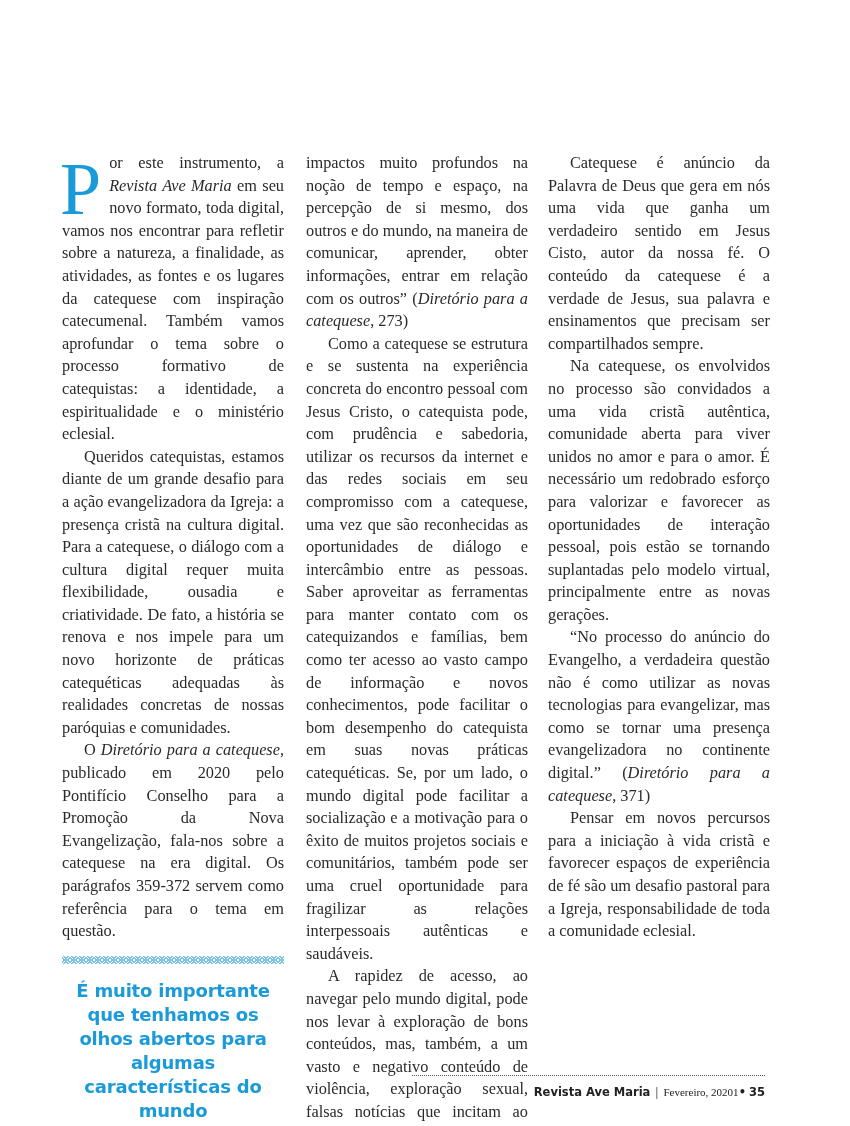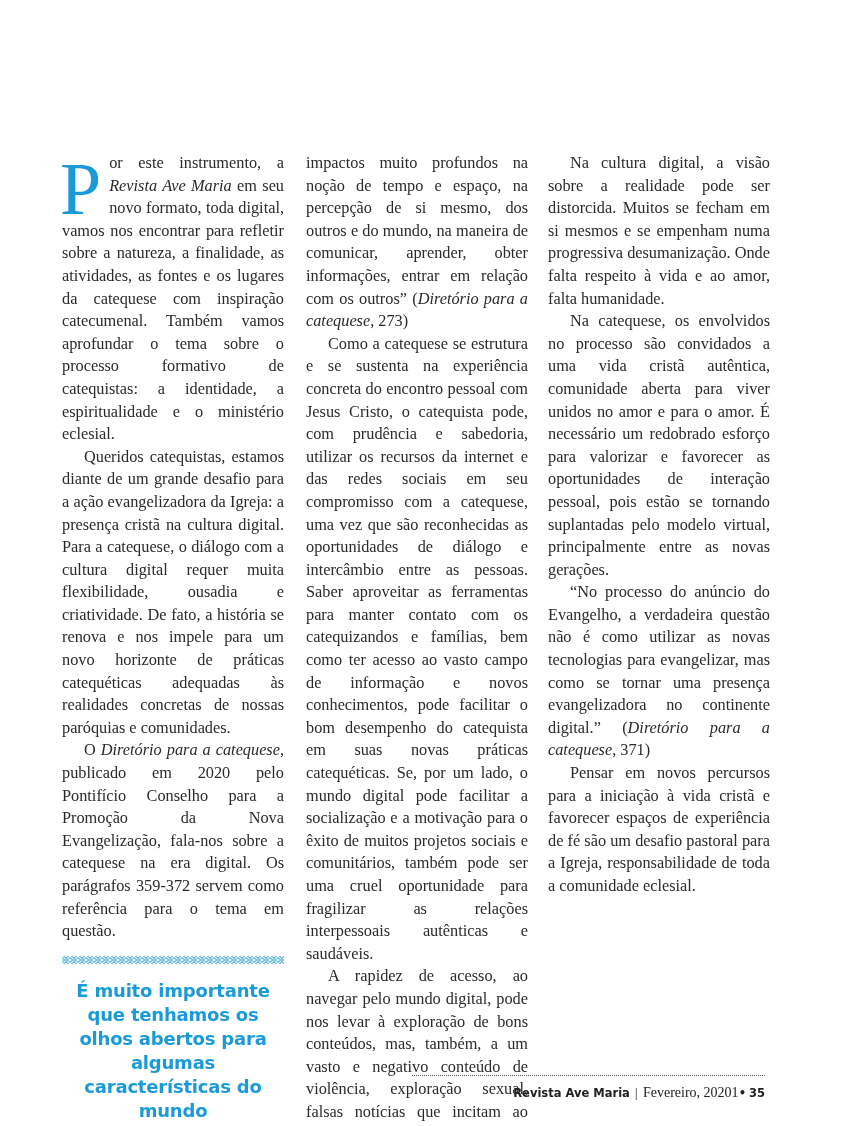--- a/index.html
+++ b/index.html
@@ -39,21 +39,21 @@
     .footer-rule {
       position: absolute; left: 412px; top: 1075px; width: 353px; height: 0;
       border-top: 1px dotted #555;
     }
     .footer {
       position: absolute; right: 85px; top: 1085px;
       font-size: 12px; color: #222; white-space: nowrap;
     }
     .footer .mag { font-family: "DejaVu Sans", sans-serif; font-weight: bold; font-size: 11.5px; }
     .footer .sep { font-family: "Liberation Sans", sans-serif; color: #666; margin: 0 5px; }
-    .footer .date { font-family: "Liberation Serif", serif; font-size: 14px; }
+    .footer .date { font-family: "Liberation Serif", serif; font-size: 11px; }
     .footer .pg { font-family: "DejaVu Sans", sans-serif; font-weight: bold; font-size: 11.5px; }
   </style>
 </head>
 <body>
 
 <div class="page">
 
   <div class="col col1">
     <p class="noindent"><span class="dropcap">P</span><span>or este instrumento, a </span><em>Revista Ave Maria</em><span> em seu novo formato, toda digital, vamos nos encontrar para refletir sobre a natureza, a finalidade, as atividades, as fontes e os lugares da catequese com inspiração catecumenal. Também vamos aprofundar o tema sobre o processo formativo de catequistas: a identidade, a espiritualidade e o ministério eclesial.</span></p>
     <p>Queridos catequistas, estamos diante de um grande desafio para a ação evangelizadora da Igreja: a presença cristã na cultura digital. Para a catequese, o diálogo com a cultura digital requer muita flexibilidade, ousadia e criatividade. De fato, a história se renova e nos impele para um novo horizonte de práticas catequéticas adequadas às realidades concretas de nossas paróquias e comunidades.</p>
@@ -67,21 +67,21 @@
 
   </div>
 
   <div class="col col2">
     <p class="noindent"><span>impactos muito profundos na noção de tempo e espaço, na percepção de si mesmo, dos outros e do mundo, na maneira de comunicar, aprender, obter informações, entrar em relação com os outros” (</span><em>Diretório para a catequese</em><span>, 273)</span></p>
     <p>Como a catequese se estrutura e se sustenta na experiência concreta do encontro pessoal com Jesus Cristo, o catequista pode, com prudência e sabedoria, utilizar os recursos da internet e das redes sociais em seu compromisso com a catequese, uma vez que são reconhecidas as oportunidades de diálogo e intercâmbio entre as pessoas. Saber aproveitar as ferramentas para manter contato com os catequizandos e famílias, bem como ter acesso ao vasto campo de informação e novos conhecimentos, pode facilitar o bom desempenho do catequista em suas novas práticas catequéticas. Se, por um lado, o mundo digital pode facilitar a socialização e a motivação para o êxito de muitos projetos sociais e comunitários, também pode ser uma cruel oportunidade para fragilizar as relações interpessoais autênticas e saudáveis.</p>
     <p>A rapidez de acesso, ao navegar pelo mundo digital, pode nos levar à exploração de bons conteúdos, mas, também, a um vasto e negativo conteúdo de violência, exploração sexual, falsas notícias que incitam ao ódio, preconceitos e falta de cuidado com a vida.</p>
   </div>
 
   <div class="col col3">
-    <p>Na cultura digital, a visão sobre a realidade pode ser distorcida. Muitos se fecham em si mesmos e se empenham numa progressiva desumanização. Onde falta respeito à vida e ao amor, falta humanidade.</p>
+    <p>Catequese é anúncio da Palavra de Deus que gera em nós uma vida que ganha um verdadeiro sentido em Jesus Cisto, autor da nossa fé. O conteúdo da catequese é a verdade de Jesus, sua palavra e ensinamentos que precisam ser compartilhados sempre.</p>
     <p>Na catequese, os envolvidos no processo são convidados a uma vida cristã autêntica, comunidade aberta para viver unidos no amor e para o amor. É necessário um redobrado esforço para valorizar e favorecer as oportunidades de interação pessoal, pois estão se tornando suplantadas pelo modelo virtual, principalmente entre as novas gerações.</p>
     <p><span>“No processo do anúncio do Evangelho, a verdadeira questão não é como utilizar as novas tecnologias para evangelizar, mas como se tornar uma presença evangelizadora no continente digital.” (</span><em>Diretório para a catequese</em><span>, 371)</span></p>
     <p><span>Pensar em novos percursos para a iniciação à vida cristã e favorecer espaços de experiência de fé são um desafio pastoral para a Igreja, responsabilidade de toda a comunidade eclesial.</span></p>
   </div>
 
   <div class="footer-rule"></div>
   <div class="footer">
     <span class="mag">Revista Ave Maria</span><span class="sep">|</span><span class="date">Fevereiro, 20201</span><span class="pg">•</span> <span class="pg">35</span>
   </div>
 

